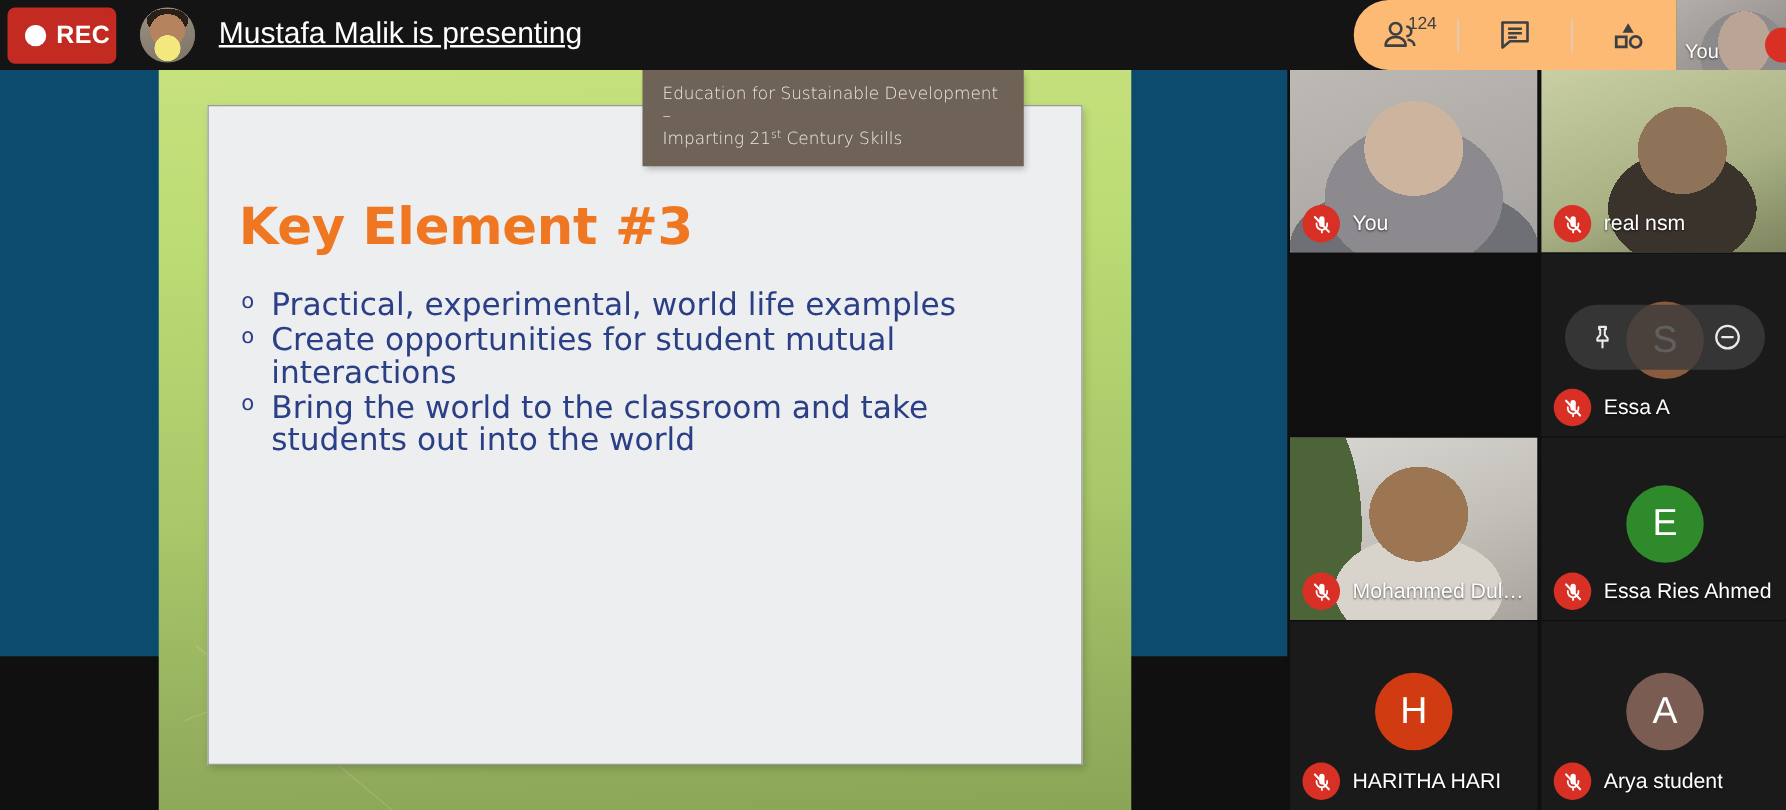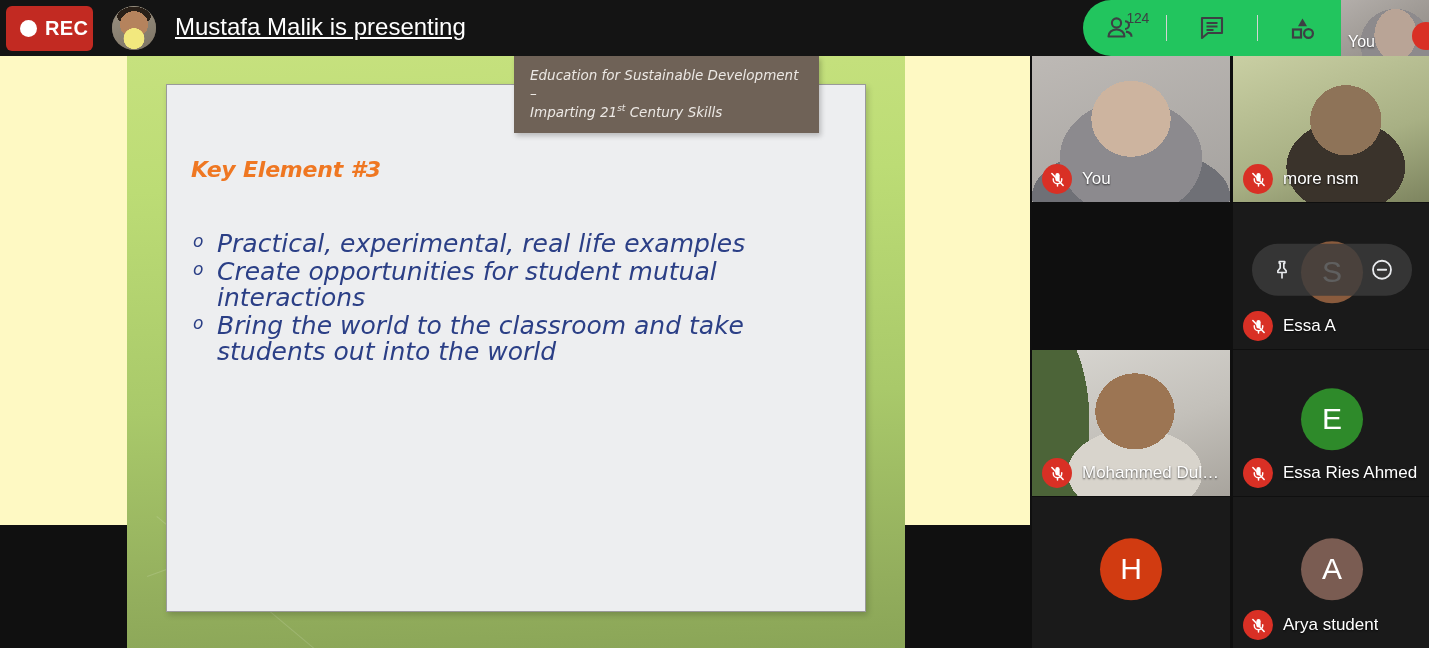--- a/index.html
+++ b/index.html
@@ -121,21 +121,21 @@
   .viewer-chip .vc-names span {
     color: #ffffff;
     font-size: 17px;
     white-space: nowrap;
   }
 
   .controls-pod {
     position: absolute;
     top: 0; left: 1083px;
     width: 258px; height: 56px;
-    background: #22c55e;
+    background: #fdba74;
     border-radius: 28px 0 0 28px;
     display: flex;
     align-items: center;
     justify-content: space-around;
     z-index: 45;
   }
   .pod-btn {
     position: relative;
     width: 64px; height: 56px;
     display: flex;
@@ -187,22 +187,21 @@
     border-radius: 50%;
     background: #d93025;
   }
 
   
   .stage {
     position: absolute;
     top: 56px; left: 0;
     width: 1030px;
     height: 469px;
-    background: #fef9c3;
-    font-style: italic;
+    background: #0c4a6e;
   }
 
   .slide {
     position: absolute;
     top: 0; left: 127px;
     width: 778px;
     height: 592px;
     background: linear-gradient(178deg, #c6e17e 0%, #bcdc75 22%, #a9c96a 58%, #93ae5d 88%, #8aa557 100%);
     overflow: hidden;
   }
@@ -249,21 +248,21 @@
     background: #edeef0;
     border: 1px solid #9a9a9a;
     box-shadow: 2px 3px 6px rgba(0,0,0,.18);
     z-index: 2;
   }
 
   .kicker {
     position: absolute;
     top: 72px; left: 24px;
     color: #ef7722;
-    font-size: 22px;
+    font-size: 41px;
     font-weight: bold;
     font-family: "DejaVu Sans", sans-serif;
     letter-spacing: -.2px;
   }
 
   .headline {
     position: absolute;
     top: 108px; left: 24px;
     color: #1f3a82;
     font-size: 30px;
@@ -513,21 +512,21 @@
         <div class="slide-header-text">Education for Sustainable Development –</div>
         <div class="slide-header-text"><span>Imparting 21</span><sup>st</sup><span> Century Skills</span></div>
       </div>
 
       <div class="slide-body">
 
         <div class="kicker">Key Element #3</div>
 
 
         <ul class="bullets">
-          <li>Practical, experimental, real life examples</li>
+          <li>Practical, experimental, world life examples</li>
           <li>Create opportunities for student mutual interactions</li>
           <li>Bring the world to the classroom and take students out into the world</li>
         </ul>
 
       </div>
 
     </div>
   </div>
 
   <div class="grid">
@@ -551,21 +550,21 @@
       <div class="feed feed-alex"></div>
       <div class="nameplate">
         <span class="mic-off">
           <svg width="17" height="17" viewBox="0 0 20 20">
               <path d="M10 2.4a2.5 2.5 0 0 1 2.5 2.5v5a2.5 2.5 0 0 1-5 0v-5A2.5 2.5 0 0 1 10 2.4z" fill="#fff"></path>
               <path d="M5 9.2v.9a5 5 0 0 0 10 0v-.9" fill="none" stroke="#fff" stroke-width="1.7" stroke-linecap="round"></path>
               <line x1="10" y1="15.1" x2="10" y2="17.6" stroke="#fff" stroke-width="1.7" stroke-linecap="round"></line>
               <line x1="3.4" y1="3" x2="16.6" y2="17" stroke="#fff" stroke-width="1.9" stroke-linecap="round"></line>
             </svg>
         </span>
-        <span class="nm-text">more nsm</span>
+        <span class="nm-text">real nsm</span>
       </div>
     </div>
 
 
     <div class="tile" style="left:203px; top:147px;">
       <div class="avatar-circle" style="background:#8a5b3d;">
         <span>S</span>
       </div>
       <div class="hover-ctrls">
         <span class="hc">
@@ -624,34 +623,45 @@
             </svg>
         </span>
         <span class="nm-text">Essa Ries Ahmed</span>
       </div>
     </div>
 
     <div class="tile" style="left:2px; top:441px; height:151px;">
       <div class="avatar-circle" style="background:#d13b11;">
         <span>H</span>
       </div>
-    </div>
-
-    <div class="tile" style="left:203px; top:441px; height:151px;">
-      <div class="avatar-circle" style="background:#7a5c52;">
-        <span>A</span>
-      </div>
       <div class="nameplate">
         <span class="mic-off">
           <svg width="17" height="17" viewBox="0 0 20 20">
               <path d="M10 2.4a2.5 2.5 0 0 1 2.5 2.5v5a2.5 2.5 0 0 1-5 0v-5A2.5 2.5 0 0 1 10 2.4z" fill="#fff"></path>
               <path d="M5 9.2v.9a5 5 0 0 0 10 0v-.9" fill="none" stroke="#fff" stroke-width="1.7" stroke-linecap="round"></path>
               <line x1="10" y1="15.1" x2="10" y2="17.6" stroke="#fff" stroke-width="1.7" stroke-linecap="round"></line>
               <line x1="3.4" y1="3" x2="16.6" y2="17" stroke="#fff" stroke-width="1.9" stroke-linecap="round"></line>
             </svg>
         </span>
+        <span class="nm-text">HARITHA HARI</span>
+      </div>
+    </div>
+
+    <div class="tile" style="left:203px; top:441px; height:151px;">
+      <div class="avatar-circle" style="background:#7a5c52;">
+        <span>A</span>
+      </div>
+      <div class="nameplate">
+        <span class="mic-off">
+          <svg width="17" height="17" viewBox="0 0 20 20">
+              <path d="M10 2.4a2.5 2.5 0 0 1 2.5 2.5v5a2.5 2.5 0 0 1-5 0v-5A2.5 2.5 0 0 1 10 2.4z" fill="#fff"></path>
+              <path d="M5 9.2v.9a5 5 0 0 0 10 0v-.9" fill="none" stroke="#fff" stroke-width="1.7" stroke-linecap="round"></path>
+              <line x1="10" y1="15.1" x2="10" y2="17.6" stroke="#fff" stroke-width="1.7" stroke-linecap="round"></line>
+              <line x1="3.4" y1="3" x2="16.6" y2="17" stroke="#fff" stroke-width="1.9" stroke-linecap="round"></line>
+            </svg>
+        </span>
         <span class="nm-text">Arya student</span>
       </div>
     </div>
 
   </div>
 
 </div>
 
 </body></html>

